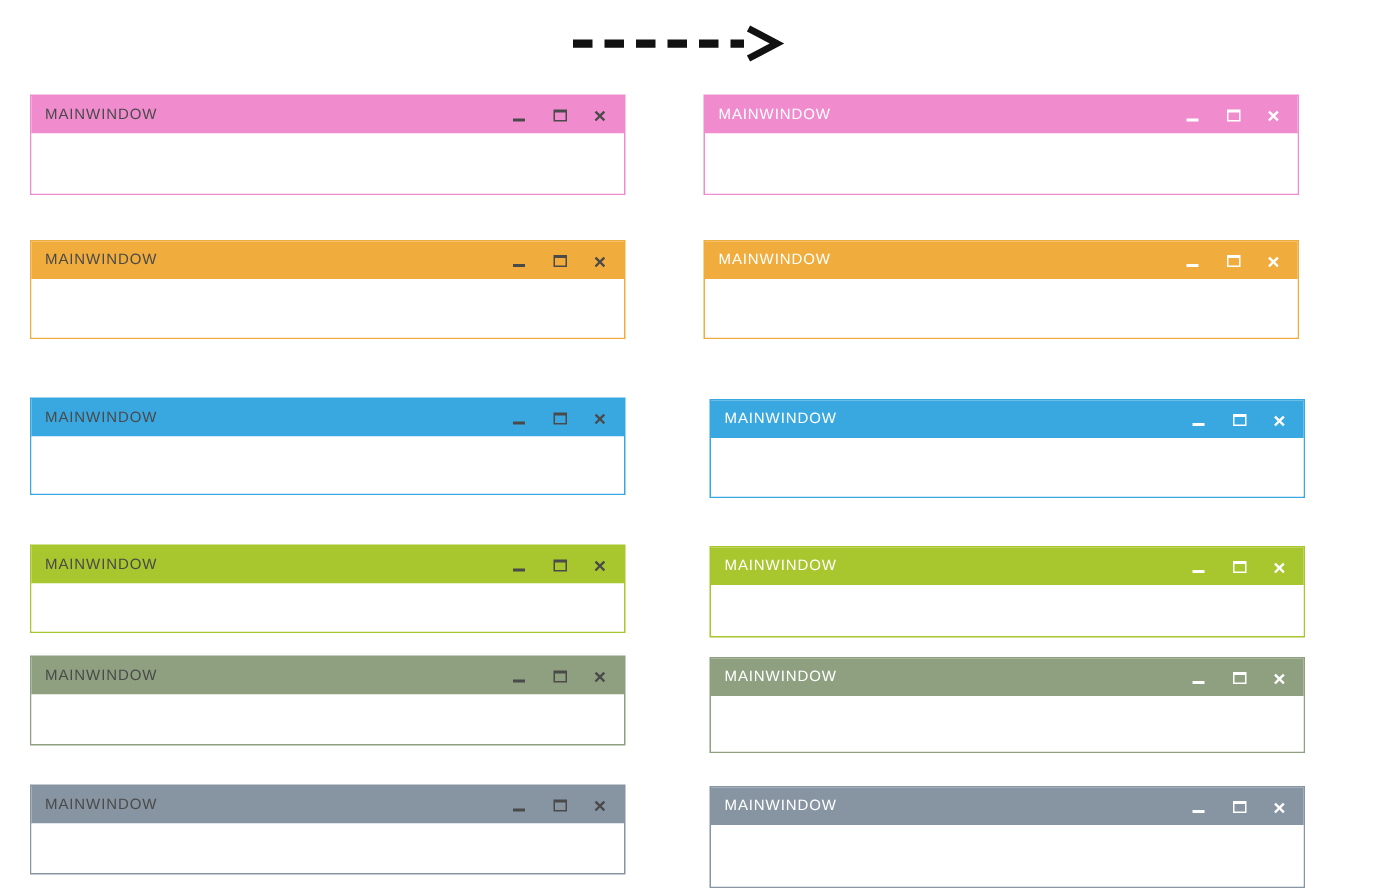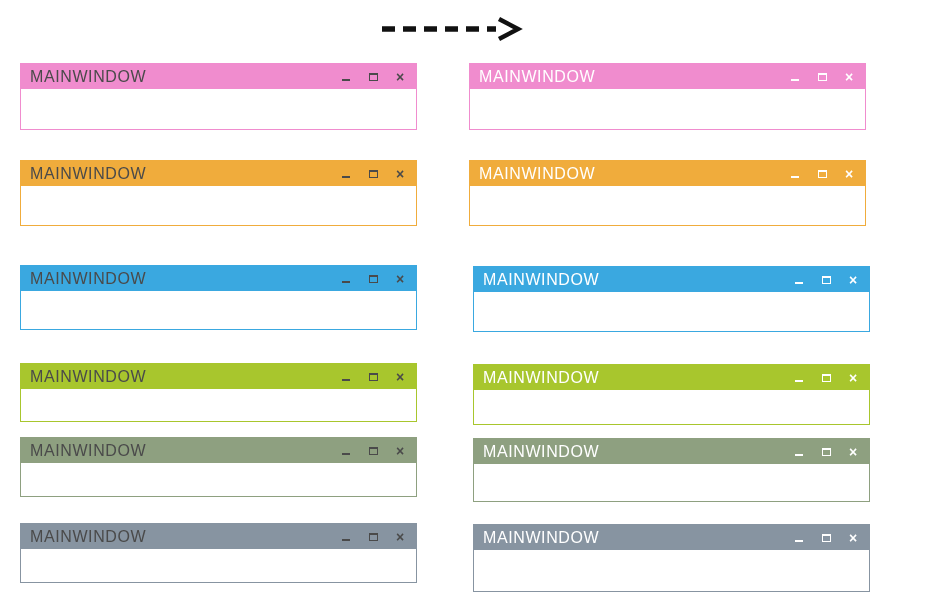--- a/index.html
+++ b/index.html
@@ -11,21 +11,21 @@
   .arrow-wrap { position: absolute; left: 378px; top: 12px; width: 150px; height: 34px; }
   .window {
     position: absolute; background: #ffffff;
     box-sizing: border-box; border: 1px solid;
   }
   .titlebar {
     height: 25px; display: flex; align-items: center;
     padding: 0 11px 0 9px; box-sizing: border-box;
   }
   .title {
-    flex: 1; font-size: 16px; letter-spacing: 0.6px; white-space: nowrap;
+    flex: 1; font-size: 10px; letter-spacing: 0.6px; white-space: nowrap;
     user-select: none;
   }
   .controls { display: flex; align-items: center; gap: 17px; }
   .ctrl { display: flex; align-items: center; justify-content: center; width: 10px; height: 16px; }
   .min-glyph { width: 8px; height: 2px; background: currentColor; transform: translateY(3px); }
   .max-glyph { width: 9px; height: 8px; border: 1px solid currentColor; border-top-width: 2px; box-sizing: border-box; }
   .close-glyph { font-size: 14px; font-weight: bold; line-height: 16px; }
   .client { position: absolute; left: 0; right: 0; top: 25px; bottom: 0; background: #ffffff; }
 </style>
 </head>

